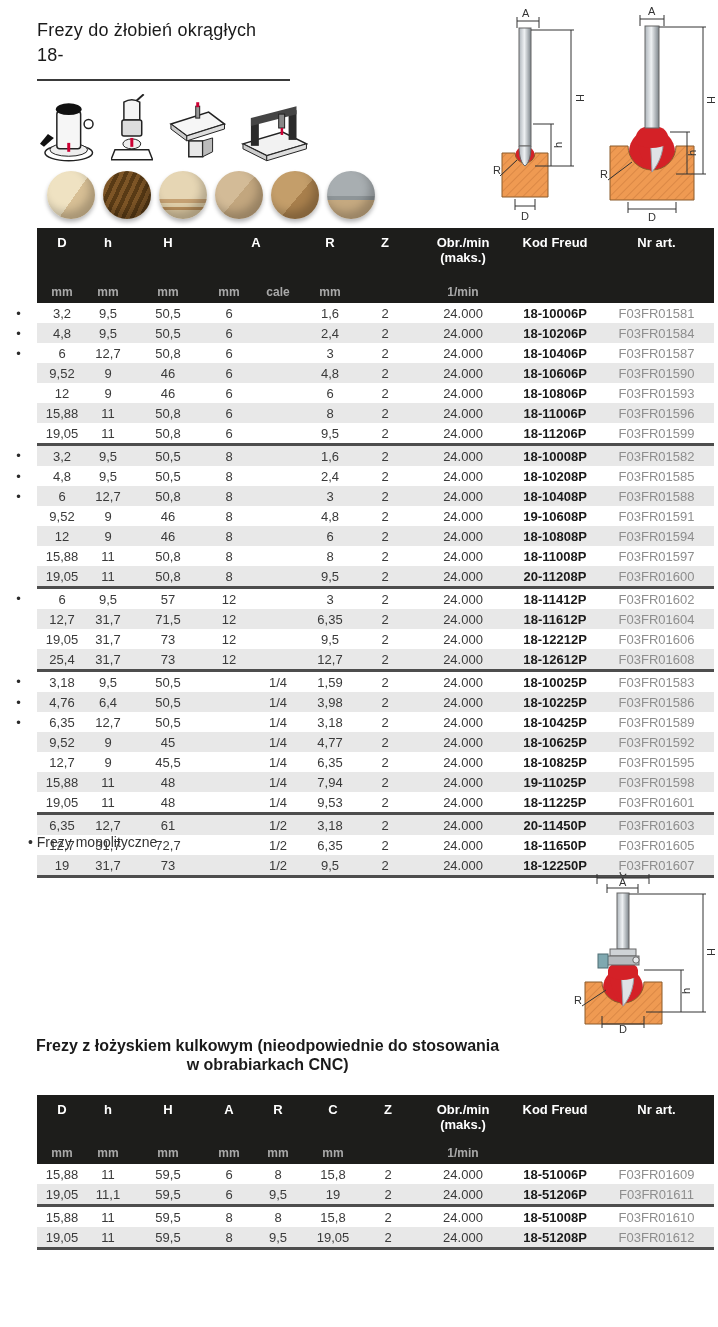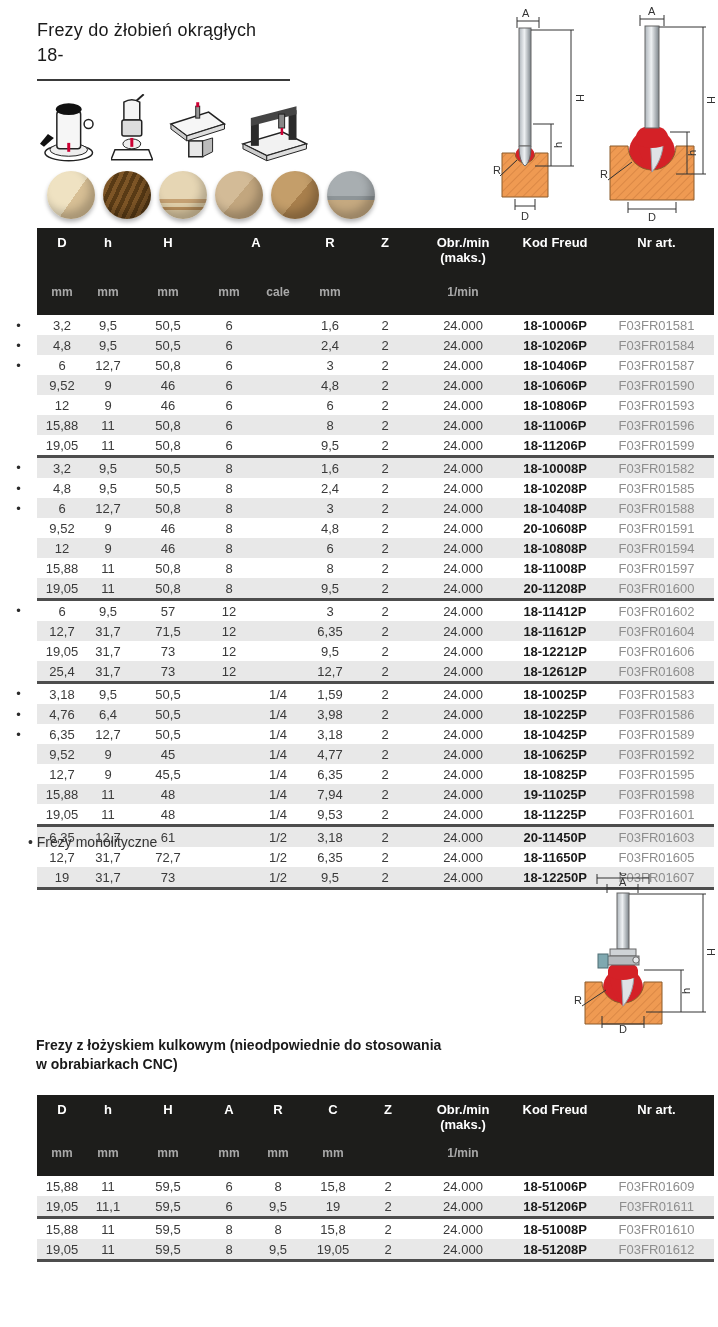--- a/index.html
+++ b/index.html
@@ -31,34 +31,34 @@
   .diag3{position:absolute;left:570px;top:872px;}
   .diag text{font-family:"Liberation Sans",sans-serif;font-size:11px;fill:#333;}
   
   .tbl-wrap1{position:absolute;left:0;top:228px;}
   .tbl-wrap2{position:absolute;left:0;top:1095px;}
   table.spec{border-collapse:collapse;table-layout:fixed;width:714px;}
   table.spec th,table.spec td{padding:0;text-align:center;overflow:hidden;white-space:nowrap;}
   table.spec thead th{background:#1d1d1b;color:#fff;font-weight:bold;font-size:13px;vertical-align:top;}
   table.spec thead tr.main th{height:46px;padding-top:7px;}
   #table2 thead tr.main th{height:40px;}
-  table.spec thead tr.units th{height:18px;color:#a9a9a9;font-size:12px;padding-top:0;padding-bottom:16px;vertical-align:bottom;}
+  table.spec thead tr.units th{height:18px;color:#a9a9a9;font-size:12px;padding-top:0;padding-bottom:4px;vertical-align:bottom;}
   table.spec thead th.bullet{background:#fff;}
   table.spec td{height:20px;font-size:13px;color:#3a3a3a;}
   table.spec tr.alt td:not(.bullet){background:#e8e8e8;}
   table.spec tr.group-start td:not(.bullet){border-top:3px solid #4d4d4d;}
   table.spec tbody tr:last-child td:not(.bullet){border-bottom:3px solid #4d4d4d;}
   table.spec td.bullet{background:#fff;color:#2a2a2a;font-size:13px;}
   table.spec td.kod{font-weight:bold;color:#1a1a1a;}
   table.spec td.nr{color:#8d8d8d;}
   .rpm-line{display:block;line-height:15px;}
   
   .footnote{position:absolute;left:28px;top:834px;font-size:14px;color:#333;}
-  .section2-title{position:absolute;left:36px;top:1036px;font-size:14px;font-weight:bold;
-                  color:#1a1a1a;line-height:19px;}
+  .section2-title{position:absolute;left:36px;top:1036px;font-size:16px;font-weight:bold;
+                  color:#1a1a1a;line-height:19px;text-align:center;}
 </style>
 </head>
 <body>
 
 <div id="page">
 
   <div class="title">
     <div>Frezy do żłobień okrągłych</div>
     <div>18-</div>
   </div>
@@ -363,21 +363,21 @@
           <tr>
             <td class="bullet"></td>
             <td>9,52</td>
             <td>9</td>
             <td>46</td>
             <td>8</td>
             <td></td>
             <td>4,8</td>
             <td>2</td>
             <td>24.000</td>
-            <td class="kod">20-10608P</td>
+            <td class="kod">19-10608P</td>
             <td class="nr">F03FR01591</td>
           </tr>
           <tr class="alt">
             <td class="bullet"></td>
             <td>12</td>
             <td>9</td>
             <td>46</td>
             <td>8</td>
             <td></td>
             <td>6</td>

